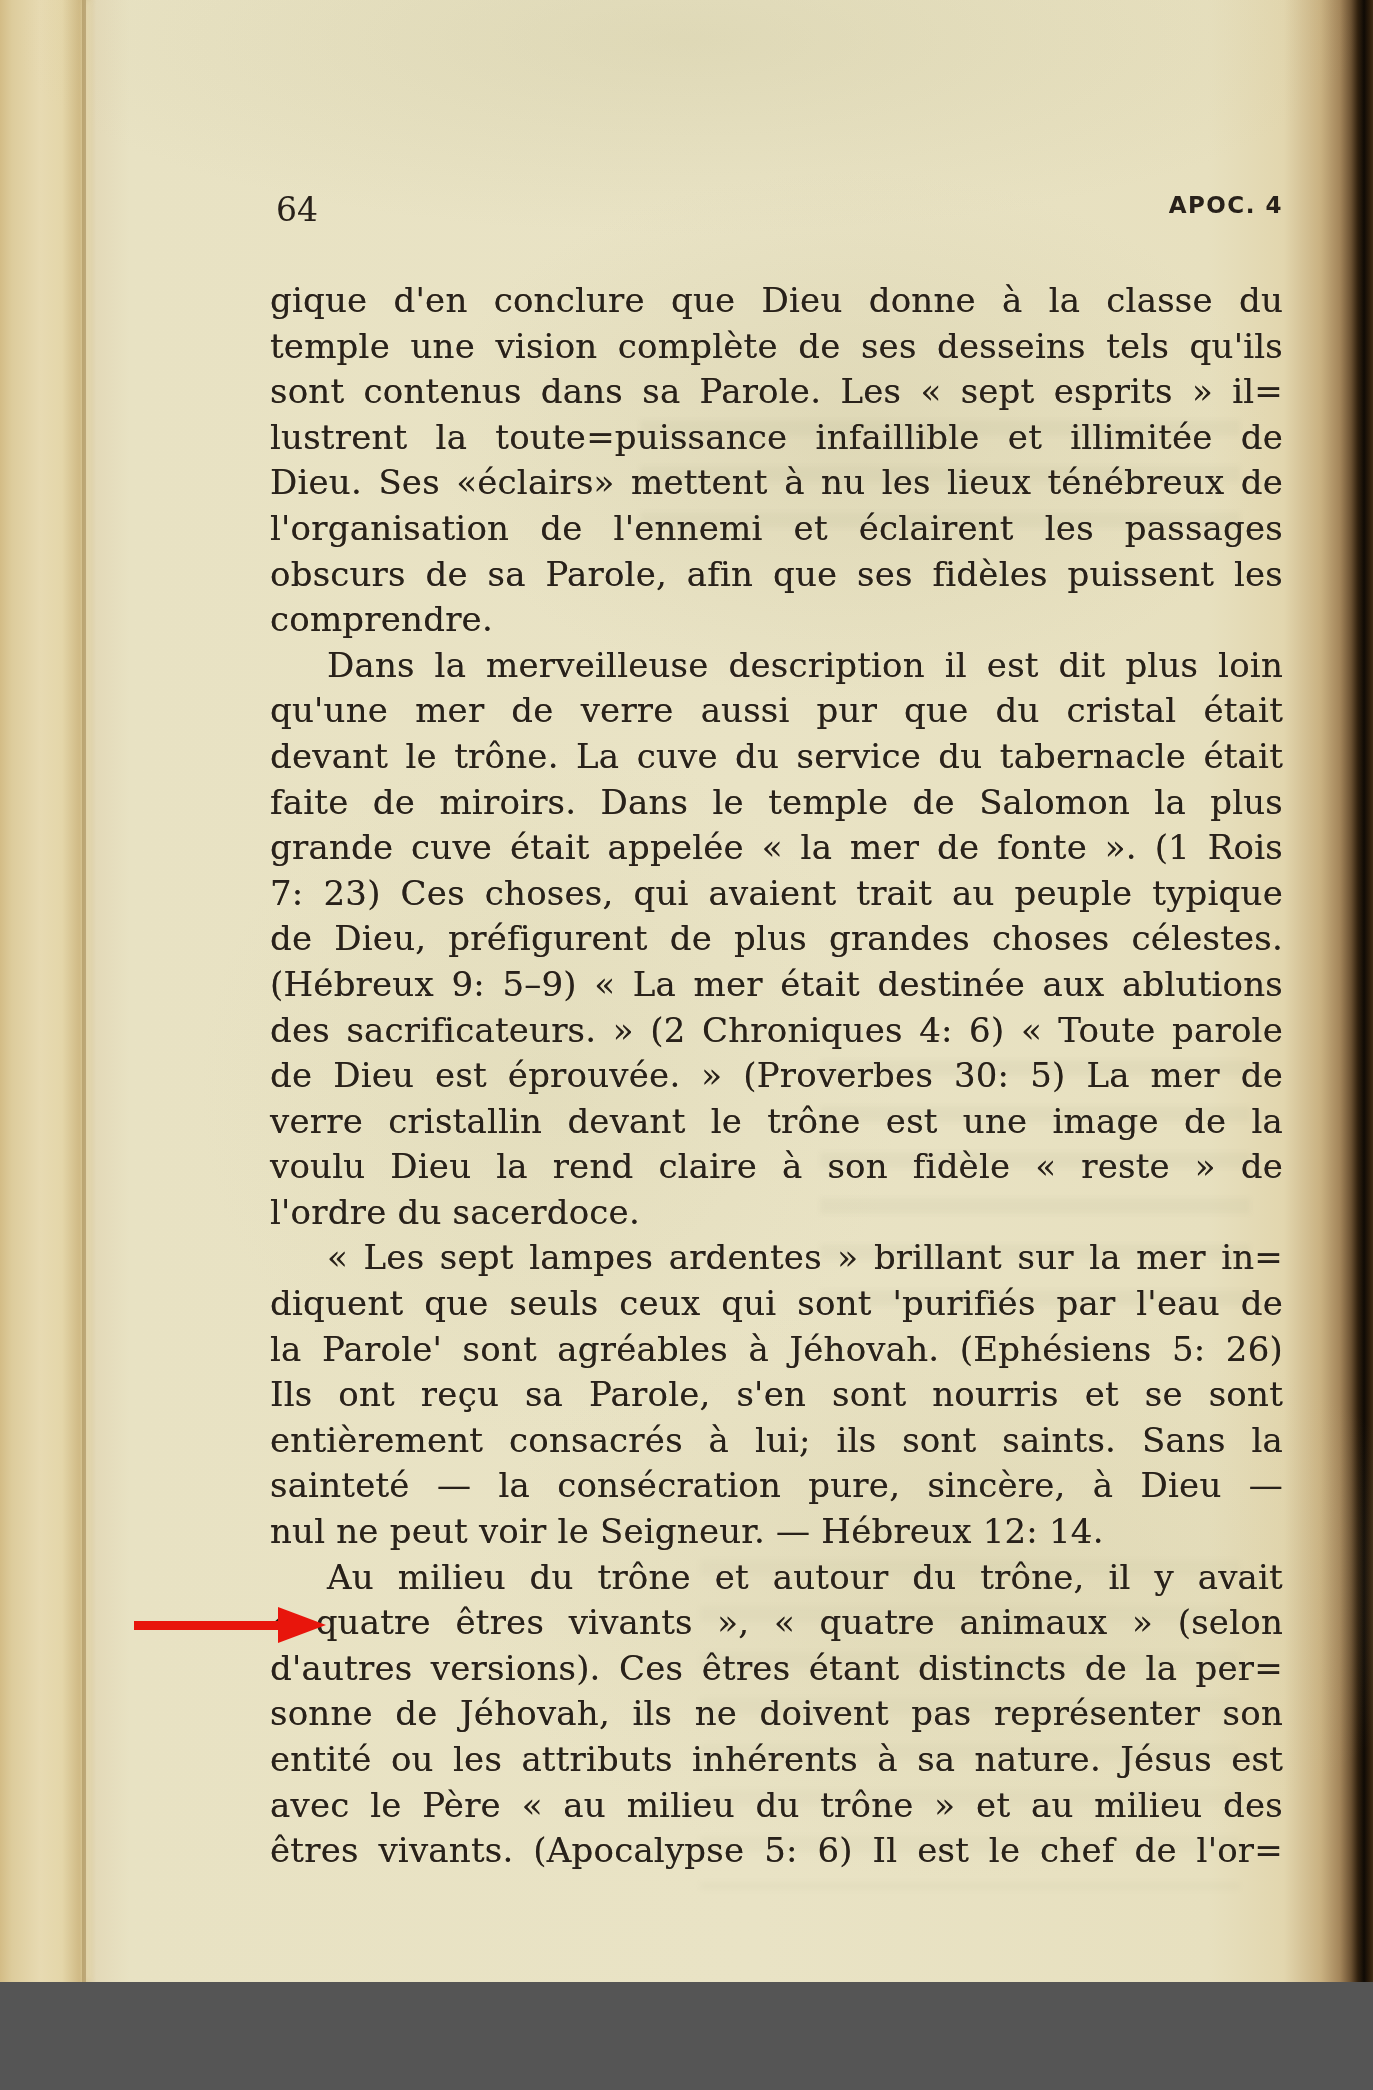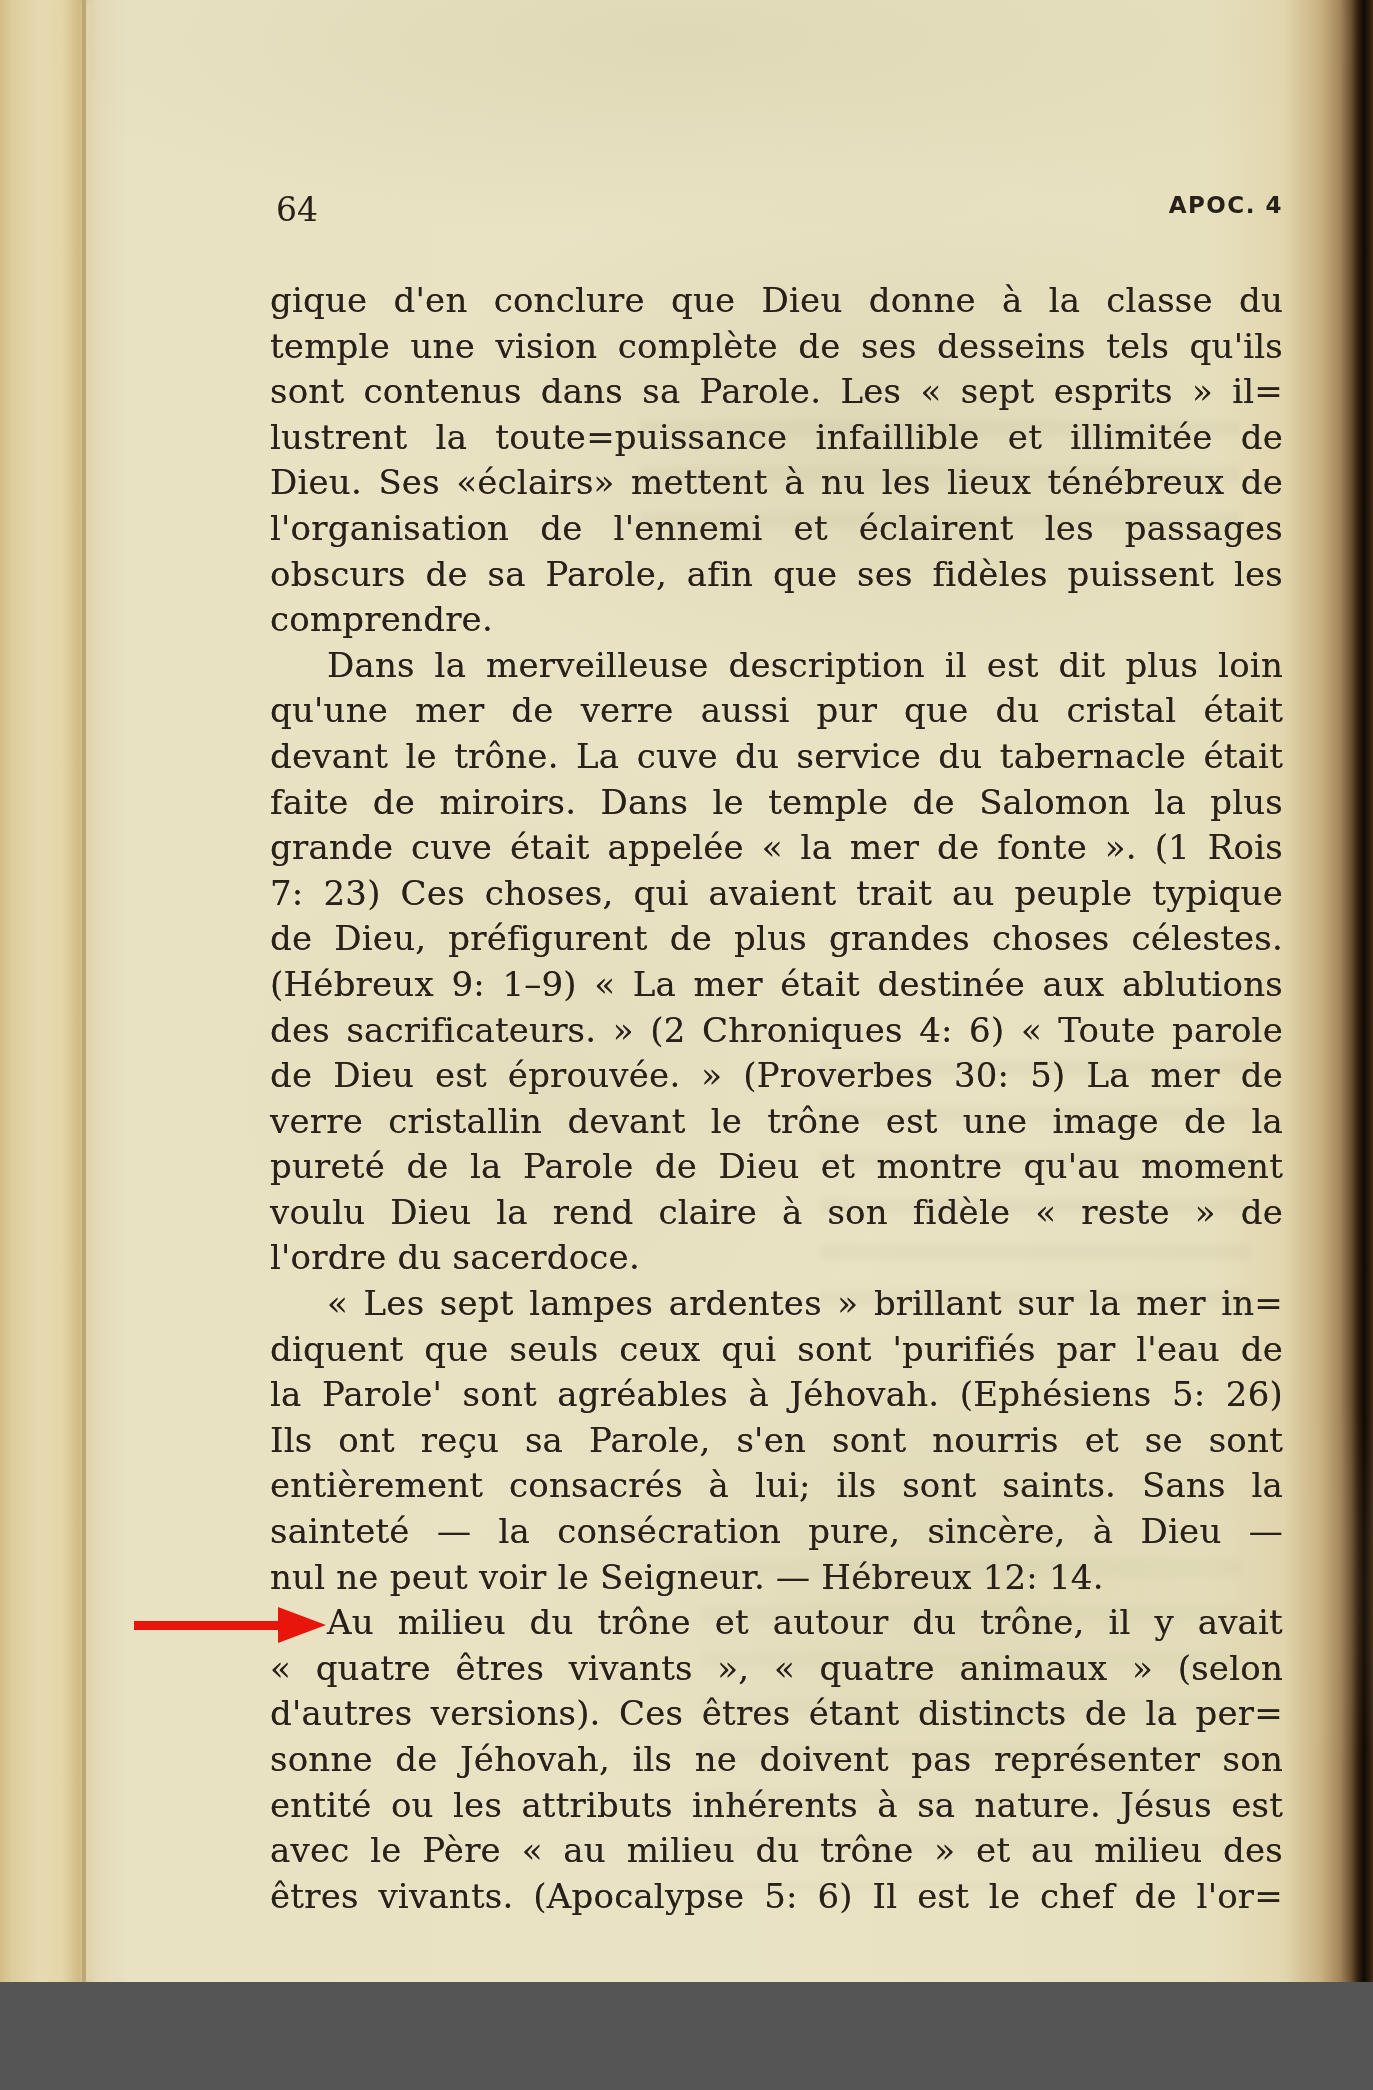--- a/index.html
+++ b/index.html
@@ -77,25 +77,24 @@
         <div class="line lastline">comprendre.</div>
       </div>
       <div class="para">
         <div class="line indent">Dans la merveilleuse description il est dit plus loin</div>
         <div class="line">qu'une mer de verre aussi pur que du cristal était</div>
         <div class="line">devant le trône. La cuve du service du tabernacle était</div>
         <div class="line">faite de miroirs. Dans le temple de Salomon la plus</div>
         <div class="line">grande cuve était appelée « la mer de fonte ». (1 Rois</div>
         <div class="line">7: 23) Ces choses, qui avaient trait au peuple typique</div>
         <div class="line">de Dieu, préfigurent de plus grandes choses célestes.</div>
-        <div class="line">(Hébreux 9: 1–9) « La mer était destinée aux ablutions</div>
+        <div class="line">(Hébreux 9: 5–9) « La mer était destinée aux ablutions</div>
         <div class="line">des sacrificateurs. » (2 Chroniques 4: 6) « Toute parole</div>
         <div class="line">de Dieu est éprouvée. » (Proverbes 30: 5) La mer de</div>
         <div class="line">verre cristallin devant le trône est une image de la</div>
-        <div class="line">pureté de la Parole de Dieu et montre qu'au moment</div>
         <div class="line">voulu Dieu la rend claire à son fidèle « reste » de</div>
         <div class="line lastline">l'ordre du sacerdoce.</div>
       </div>
       <div class="para">
         <div class="line indent">« Les sept lampes ardentes » brillant sur la mer in=</div>
         <div class="line">diquent que seuls ceux qui sont 'purifiés par l'eau de</div>
         <div class="line">la Parole' sont agréables à Jéhovah. (Ephésiens 5: 26)</div>
         <div class="line">Ils ont reçu sa Parole, s'en sont nourris et se sont</div>
         <div class="line">entièrement consacrés à lui; ils sont saints. Sans la</div>
         <div class="line">sainteté — la consécration pure, sincère, à Dieu —</div>

